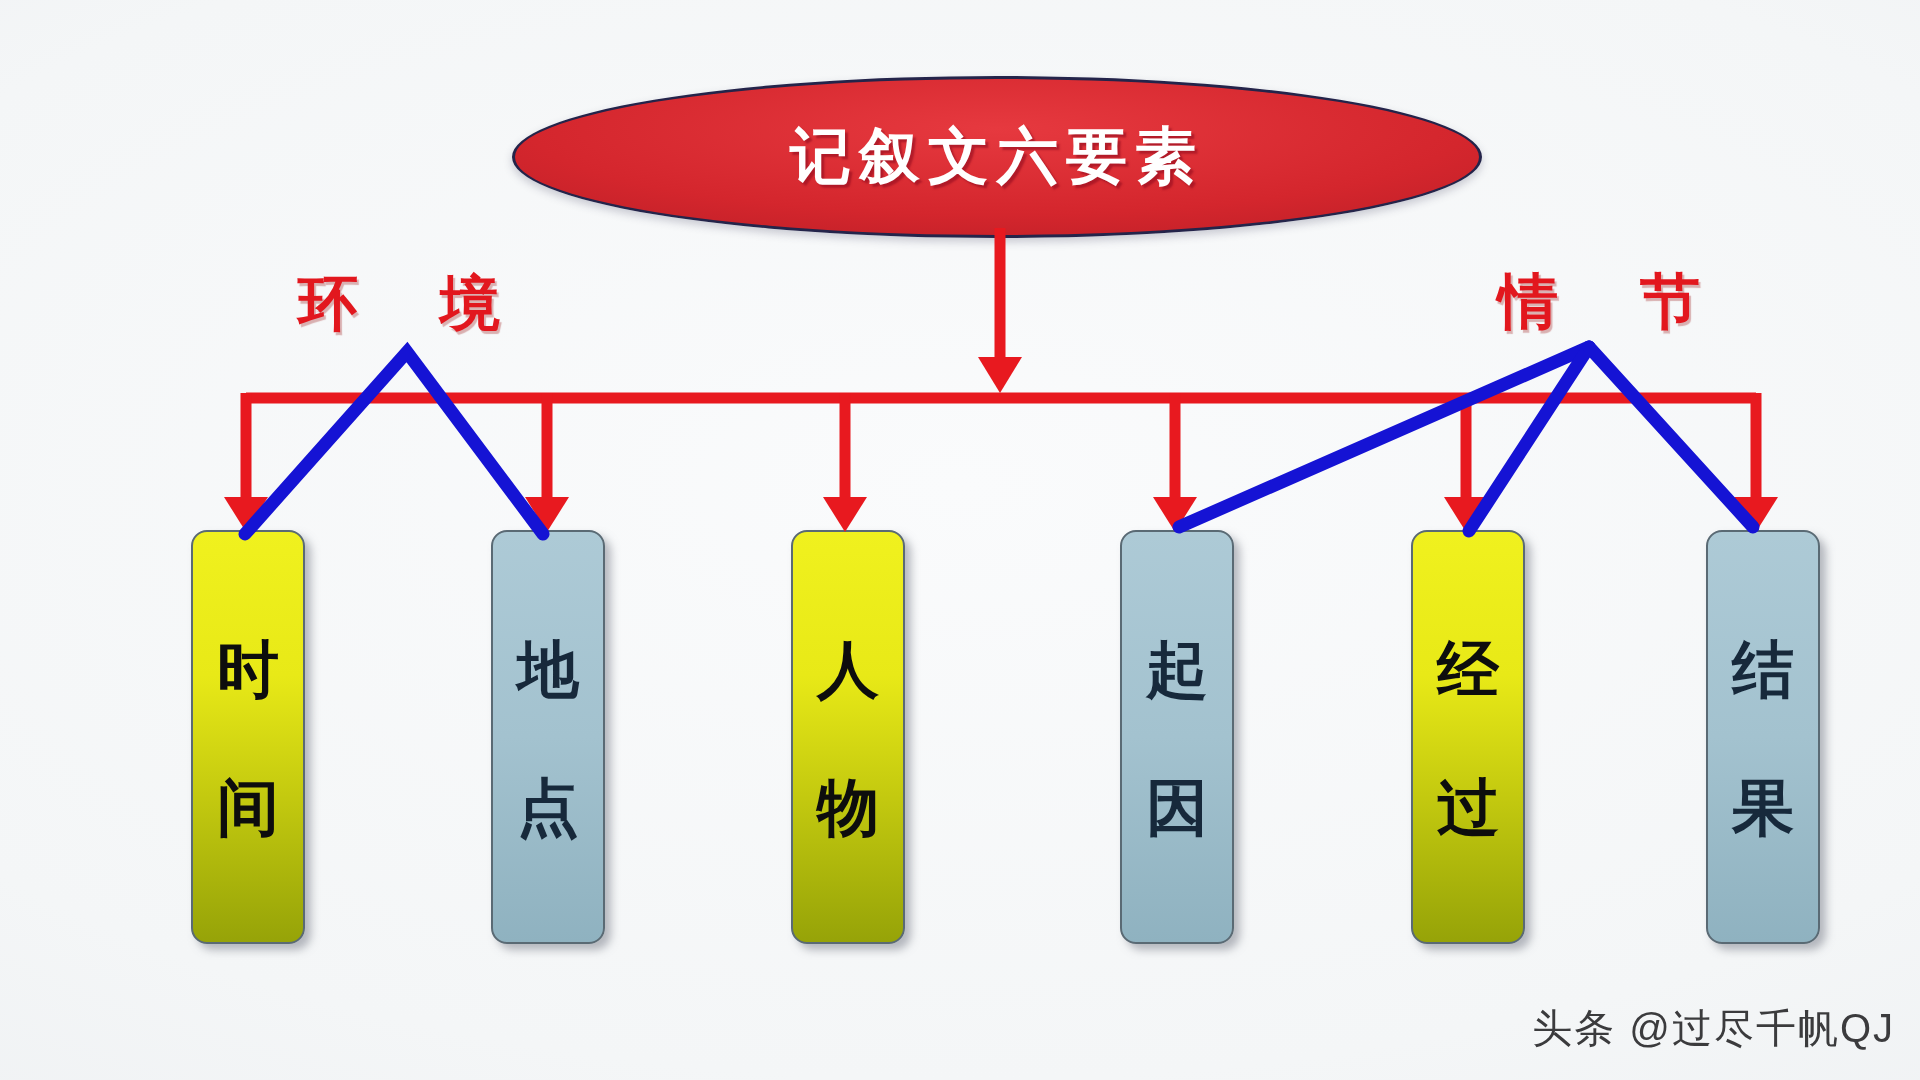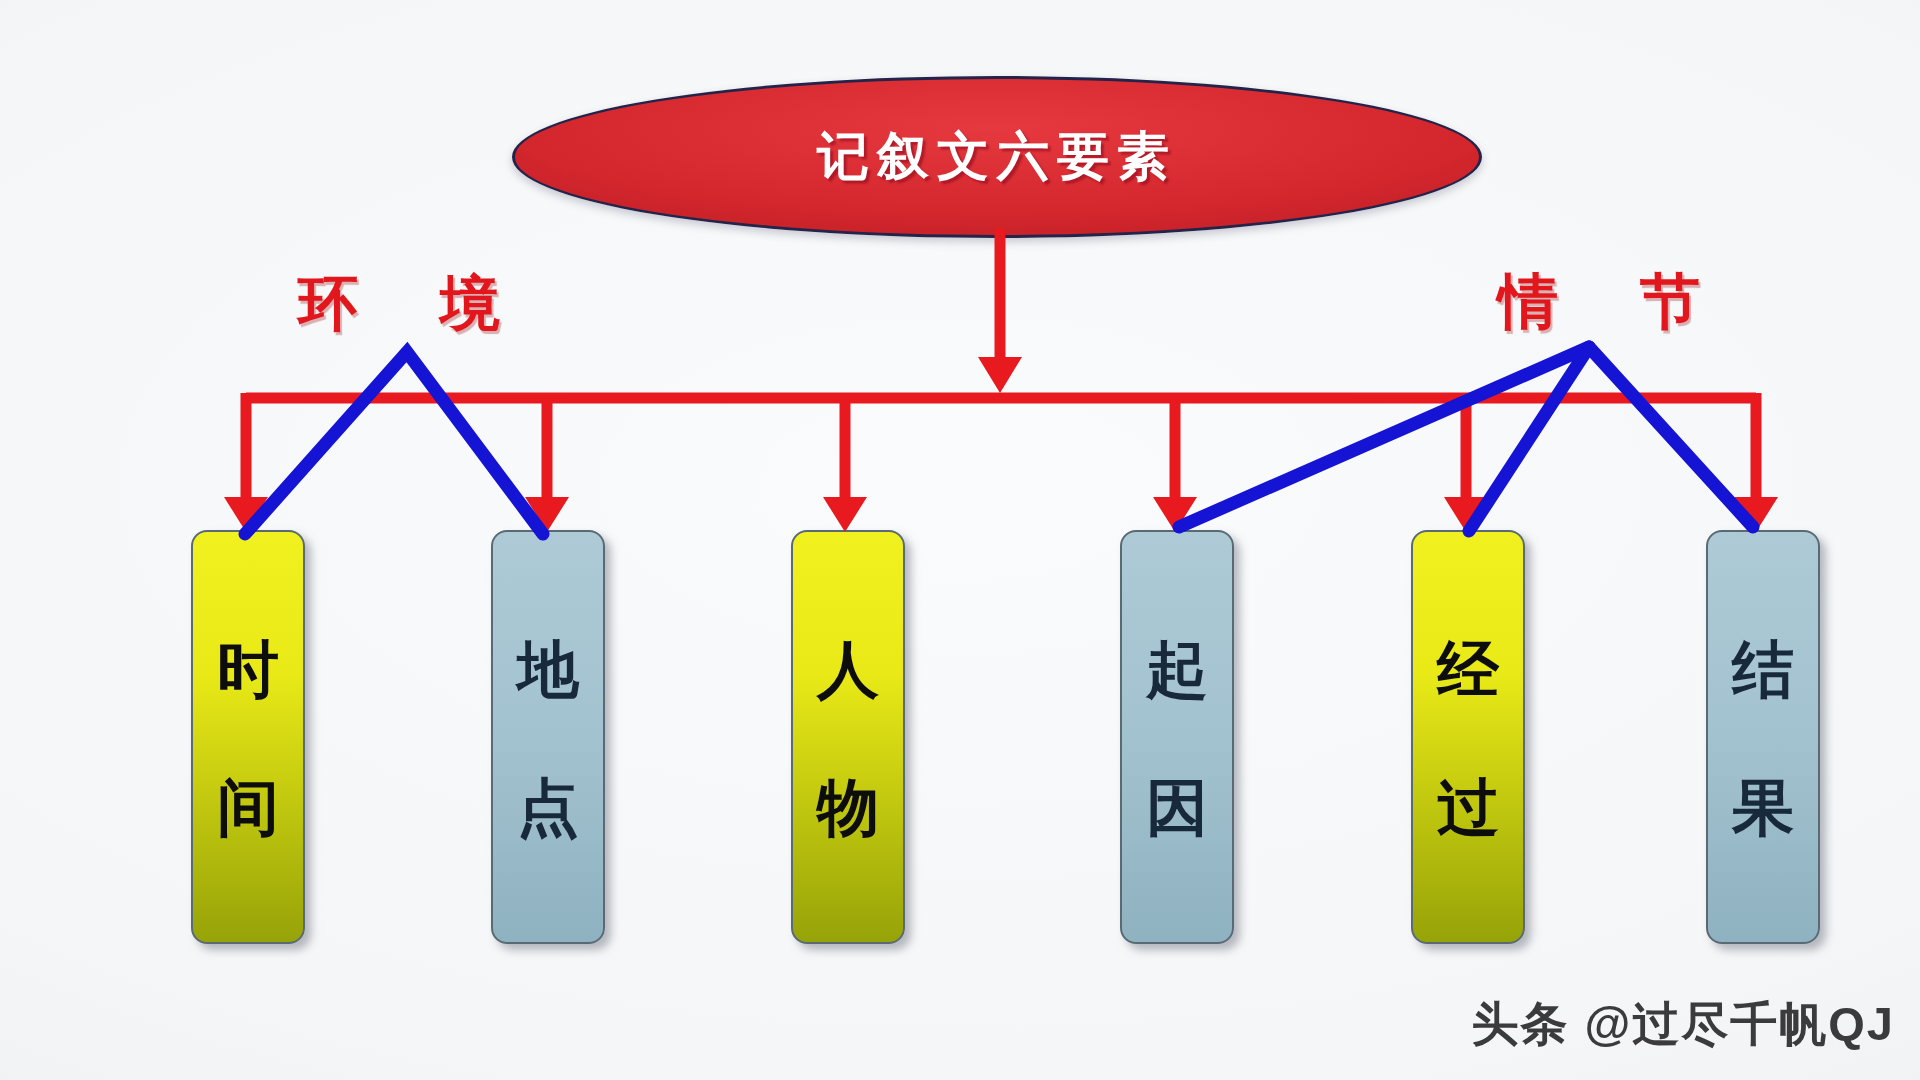--- a/index.html
+++ b/index.html
@@ -8,21 +8,21 @@
   .stage{position:relative;width:1920px;height:1080px;
          background:radial-gradient(ellipse 120% 100% at 50% 45%, #fafbfc 0%, #f4f6f7 55%, #e9ecef 100%);}
 
   
   .ellipse{position:absolute;left:512px;top:76px;width:964px;height:156px;
            border-radius:50%;
            border:3px solid #24244a;
            background:radial-gradient(ellipse 115% 130% at 50% 32%, #e6393f 0%, #d4262d 42%, #b01a23 78%, #991420 100%);
            box-shadow:0 4px 8px rgba(60,60,90,.25);
            display:flex;align-items:center;justify-content:center;}
-  .ellipse .title{color:#ffffff;font-size:52px;font-weight:700;letter-spacing:8px;
+  .ellipse .title{color:#ffffff;font-size:61px;font-weight:700;letter-spacing:8px;
            text-shadow:3px 3px 2px rgba(140,10,30,.55);white-space:nowrap;}
 
   
   .branch-label{position:absolute;display:flex;gap:82px;color:#e2171e;
            font-size:60px;font-weight:700;line-height:64px;
            text-shadow:2px 3px 1px rgba(150,10,10,.3);}
   .branch-label.env{left:298px;top:272px;}
   .branch-label.plot{left:1498px;top:270px;}
 
   
@@ -36,21 +36,21 @@
   .vbox .c1{top:100px;} .vbox .c2{top:238px;}
   .vbox.yellow .bchar{color:#0d0d0d;}
   .vbox.blue .bchar{color:#17293b;}
   .b1{left:191px;} .b2{left:491px;} .b3{left:791px;}
   .b4{left:1120px;} .b5{left:1411px;} .b6{left:1706px;}
 
   svg.wires{position:absolute;left:0;top:0;pointer-events:none;}
 
   .watermark{position:absolute;right:25px;bottom:24px;
         font-family:"Liberation Sans","DejaVu Sans",sans-serif;
-        font-size:47px;font-weight:700;letter-spacing:2px;color:#2c2c2e;opacity:.92;}
+        font-size:40px;font-weight:400;letter-spacing:2px;color:#2c2c2e;opacity:.92;}
 </style>
 </head>
 <body>
 
 <div class="stage">
 
   <div class="ellipse">
     <div class="title">记叙文六要素</div>
   </div>
 

